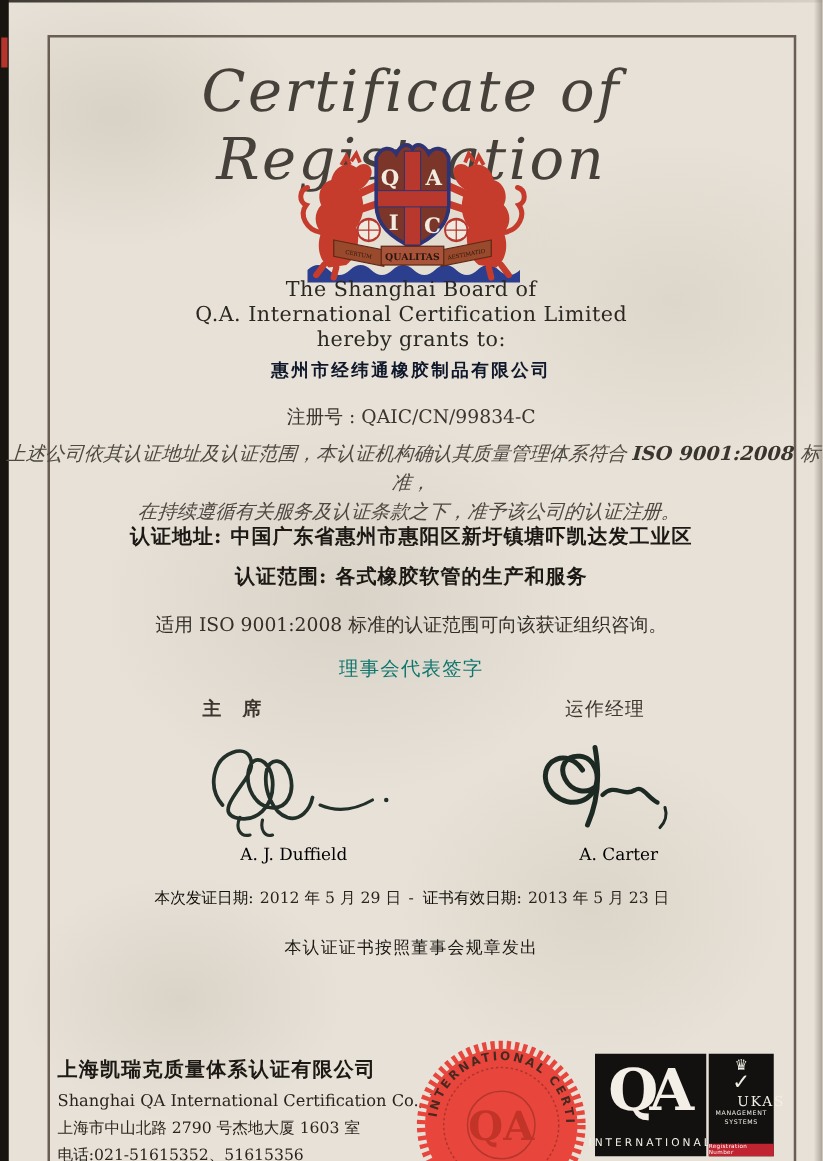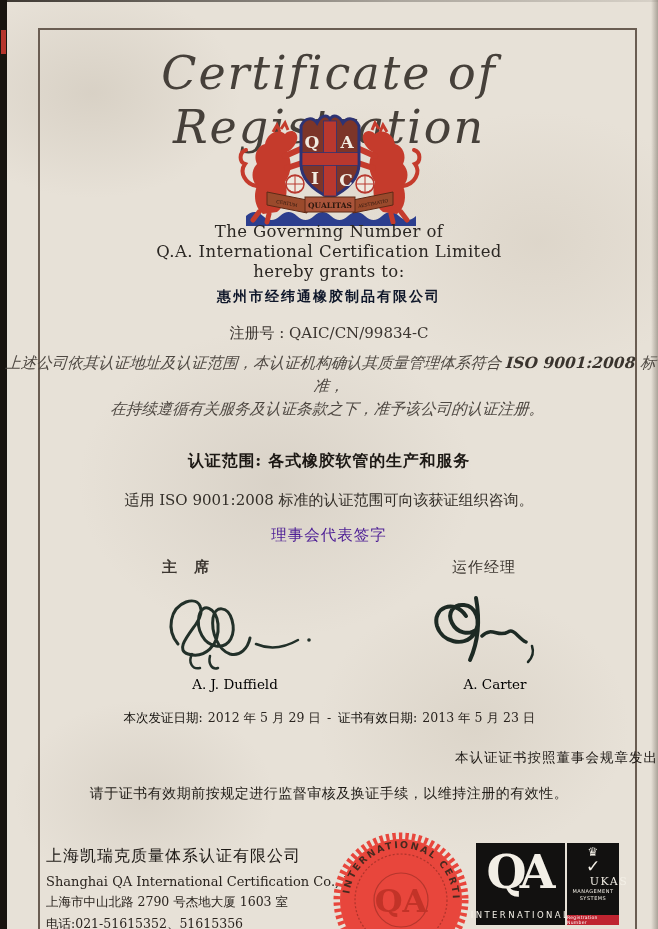--- a/index.html
+++ b/index.html
@@ -32,38 +32,38 @@
   .crest{position:absolute;left:226px;top:110px;width:208px;height:120px;}
   .granting{top:222px;font-size:16.5px;line-height:20px;color:#2b2723;letter-spacing:.4px;}
   .company{top:288px;font-size:14px;font-weight:bold;letter-spacing:2px;color:#0f172a;}
   .regno{top:324px;font-size:15px;color:#3b3530;}
   .statement{top:351px;font-size:15.5px;font-style:italic;line-height:23px;color:#4e4842;
     transform:skewX(-4deg);}
   .statement b{color:#3a342e;}
   .addr{top:419px;font-size:16px;font-weight:bold;color:#1c1814;letter-spacing:.8px;}
   .scope{top:451px;font-size:16px;font-weight:bold;color:#1c1814;letter-spacing:.8px;}
   .note{top:491px;font-size:15px;color:#332e28;}
-  .sighead{top:525px;font-size:15.5px;color:#4c1d95;letter-spacing:1px;}
+  .sighead{top:525px;font-size:15.5px;color:#0f766e;letter-spacing:1px;}
   .sigtitle{position:absolute;font-size:15px;color:#3c3630;letter-spacing:1px;}
   .sig-l-title{left:162px;top:558px;font-weight:bold;}
   .sig-r-title{left:452px;top:558px;}
   .sig-svg{position:absolute;}
   .sig-l{left:158px;top:580px;width:165px;height:98px;}
   .sig-r{left:420px;top:580px;width:135px;height:98px;}
   .signame{position:absolute;font-size:13.5px;color:#000000;text-align:center;}
   .name-l{left:150px;top:676px;width:170px;}
   .name-r{left:435px;top:676px;width:120px;}
   .dates{top:706px;font-size:12.5px;line-height:24px;color:#2a241f;}
   .dates .dl{font-weight:normal;color:#14110d;margin:0 3px;}
   .dates .dv{margin:0 2px;}
   .dates .ds{margin:0 4px;}
-  .issuedper{top:749px;font-size:13.5px;color:#1d1915;letter-spacing:1px;text-align:right;}
+  .issuedper{top:749px;font-size:13.5px;color:#1d1915;letter-spacing:1px;}
   .notice{top:785px;font-size:14px;color:#1f1b16;letter-spacing:.5px;}
   .issuer{position:absolute;left:46px;top:846px;}
-  .iname{font-size:16px;font-weight:normal;color:#1c1814;letter-spacing:1px;}
+  .iname{font-size:16px;font-weight:bold;color:#1c1814;letter-spacing:1px;}
   .ien{font-size:13px;margin-top:7px;color:#2a241f;}
   .iaddr{font-size:12.5px;margin-top:5px;color:#2a241f;}
   .iphone{font-size:12.5px;margin-top:5px;color:#2a241f;}
   .seal{position:absolute;left:318px;top:816px;width:166px;height:113px;}
   .logo-qa{position:absolute;left:476px;top:843px;width:89px;height:82px;background:#121110;
     display:flex;flex-direction:column;align-items:center;}
   .qa-letters{font-family:"DejaVu Serif",serif;font-size:46px;font-weight:bold;color:#f3efe6;
     letter-spacing:-7px;line-height:58px;margin-top:0;margin-right:6px;}
   .qa-caption{font-family:"DejaVu Sans",sans-serif;font-size:8.5px;color:#f3efe6;
     letter-spacing:2.4px;margin-top:auto;margin-bottom:5px;}
@@ -122,37 +122,41 @@
     <text x="119" y="76" text-anchor="middle" font-family="DejaVu Serif, serif" font-weight="bold" font-size="17" fill="#f1ece2">C</text>
     <path d="M40,82 L80,90 L80,103 L40,95 Z" fill="#9a4a2c" stroke="#5e2a16" stroke-width="1"></path>
     <path d="M166,82 L126,90 L126,103 L166,95 Z" fill="#9a4a2c" stroke="#5e2a16" stroke-width="1"></path>
     <rect x="78" y="87" width="50" height="15" fill="#a9543a" stroke="#5e2a16" stroke-width="1"></rect>
     <text x="60" y="95" text-anchor="middle" font-size="4.5" fill="#2a160d" transform="rotate(11 60 93)">CERTUM</text>
     <text x="146" y="95" text-anchor="middle" font-size="4.5" fill="#2a160d" transform="rotate(-11 146 93)">AESTIMATIO</text>
     <text x="103" y="98" text-anchor="middle" font-size="7.5" font-weight="bold" fill="#2a160d">QUALITAS</text>
   </svg>
 
   <div class="ctr granting">
-    <div>The Governing Number of</div>
+    <div>The Shanghai Board of</div>
     <div>Q.A. International Certification Limited</div>
     <div>hereby grants to:</div>
   </div>
 
   <div class="ctr company">惠州市经纬通橡胶制品有限公司</div>
 
   <div class="ctr regno">
     <span>注册号 :</span>
     <span>QAIC/CN/99834-C</span>
   </div>
 
   <div class="ctr statement">
     <div><span>上述公司依其认证地址及认证范围，本认证机构确认其质量管理体系符合 </span><b>ISO 9001:2008</b><span> 标准，</span></div>
     <div>在持续遵循有关服务及认证条款之下，准予该公司的认证注册。</div>
   </div>
 
+  <div class="ctr addr">
+    <span>认证地址:</span>
+    <span>中国广东省惠州市惠阳区新圩镇塘吓凯达发工业区</span>
+  </div>
 
   <div class="ctr scope">
     <span>认证范围:</span>
     <span>各式橡胶软管的生产和服务</span>
   </div>
 
   <div class="ctr note">适用 ISO 9001:2008 标准的认证范围可向该获证组织咨询。</div>
   <div class="ctr sighead">理事会代表签字</div>
 
   <div class="sigtitle sig-l-title">主　席</div>
@@ -175,21 +179,20 @@
   <div class="signame name-l">A. J. Duffield</div>
   <div class="signame name-r">A. Carter</div>
 
   <div class="ctr dates">
     <div class="date-row">
       <span class="dl">本次发证日期:</span><span class="dv">2012 年 5 月 29 日</span><span class="ds">-</span><span class="dl">证书有效日期:</span><span class="dv">2013 年 5 月 23 日</span>
     </div>
   </div>
 
   <div class="ctr issuedper">本认证证书按照董事会规章发出</div>
-  <div class="ctr notice">请于证书有效期前按规定进行监督审核及换证手续，以维持注册的有效性。</div>
 
   <div class="issuer">
     <div class="iname">上海凯瑞克质量体系认证有限公司</div>
     <div class="ien">Shanghai QA International Certification Co., Ltd.</div>
     <div class="iaddr">上海市中山北路 2790 号杰地大厦 1603 室</div>
     <div class="iphone">电话:021-51615352、51615356</div>
   </div>
 
   <svg class="seal" viewBox="0 0 166 113">
     <defs>

